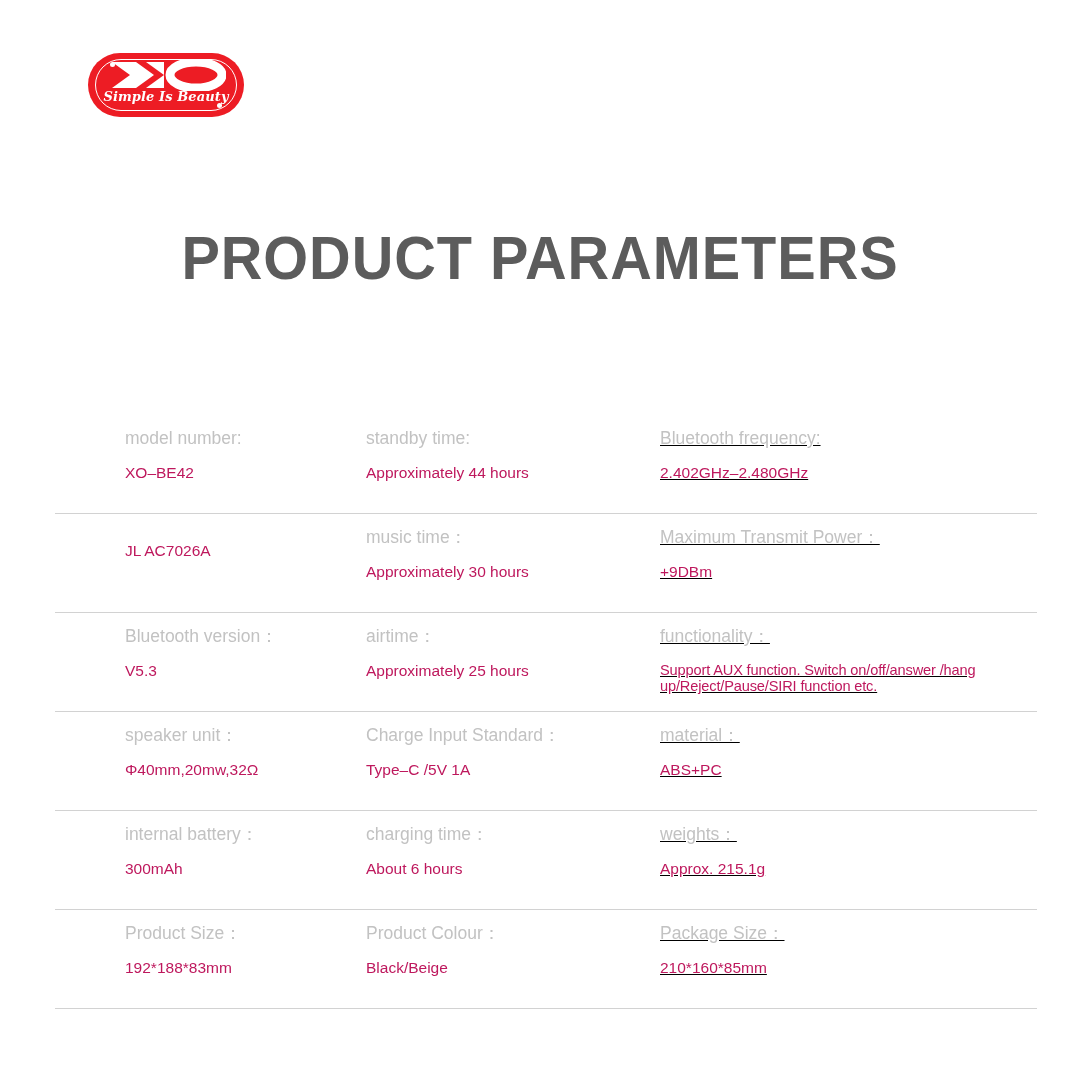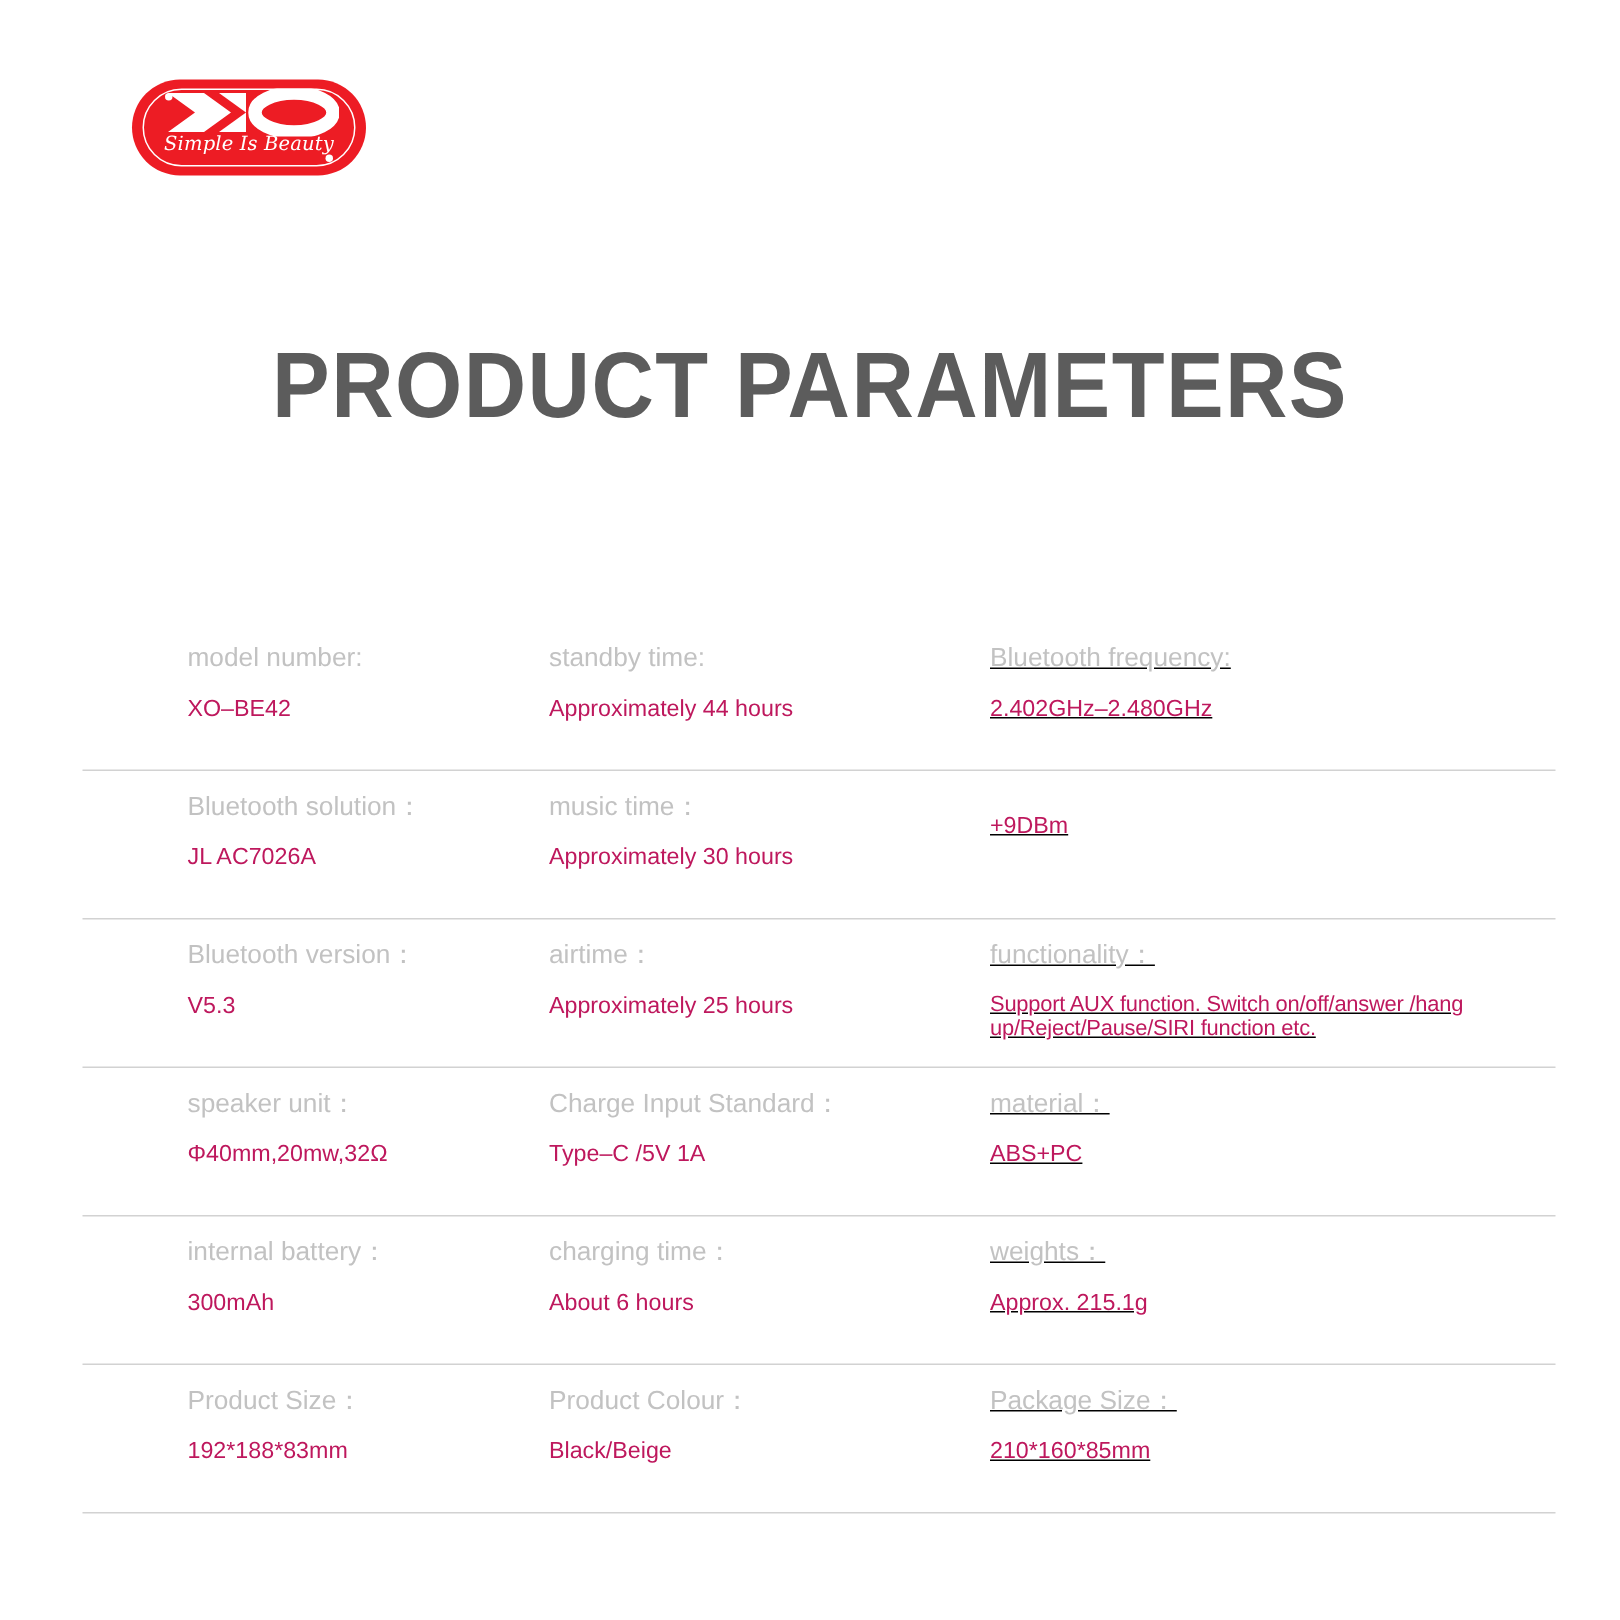--- a/index.html
+++ b/index.html
@@ -59,21 +59,21 @@
   .logo-xo svg { display: block; margin: 0 auto; }
   .logo-tag {
     position: absolute;
     left: 0;
     right: 0;
     top: 36px;
     text-align: center;
     color: #ffffff;
     font-family: "DejaVu Serif", serif;
     font-style: italic;
-    font-weight: normal;
+    font-weight: bold;
     font-size: 13px;
     letter-spacing: 0.1px;
     white-space: nowrap;
   }
 
   
   .title {
     position: absolute;
     left: 0;
     right: 0;
@@ -168,28 +168,28 @@
       <div class="spec-value">Approximately 44 hours</div>
     </div>
     <div class="spec-cell c3">
       <div class="spec-label">Bluetooth frequency:</div>
       <div class="spec-value">2.402GHz–2.480GHz</div>
     </div>
   </div>
 
   <div class="spec-row">
     <div class="spec-cell c1">
-      <div class="spec-label">Bluetooth solution：</div>
       <div class="spec-value">JL AC7026A</div>
     </div>
     <div class="spec-cell c2">
       <div class="spec-label">music time：</div>
       <div class="spec-value">Approximately 30 hours</div>
     </div>
     <div class="spec-cell c3">
+      <div class="spec-label">Maximum Transmit Power：</div>
       <div class="spec-value">+9DBm</div>
     </div>
   </div>
 
   <div class="spec-row">
     <div class="spec-cell c1">
       <div class="spec-label">Bluetooth version：</div>
       <div class="spec-value">V5.3</div>
     </div>
     <div class="spec-cell c2">

